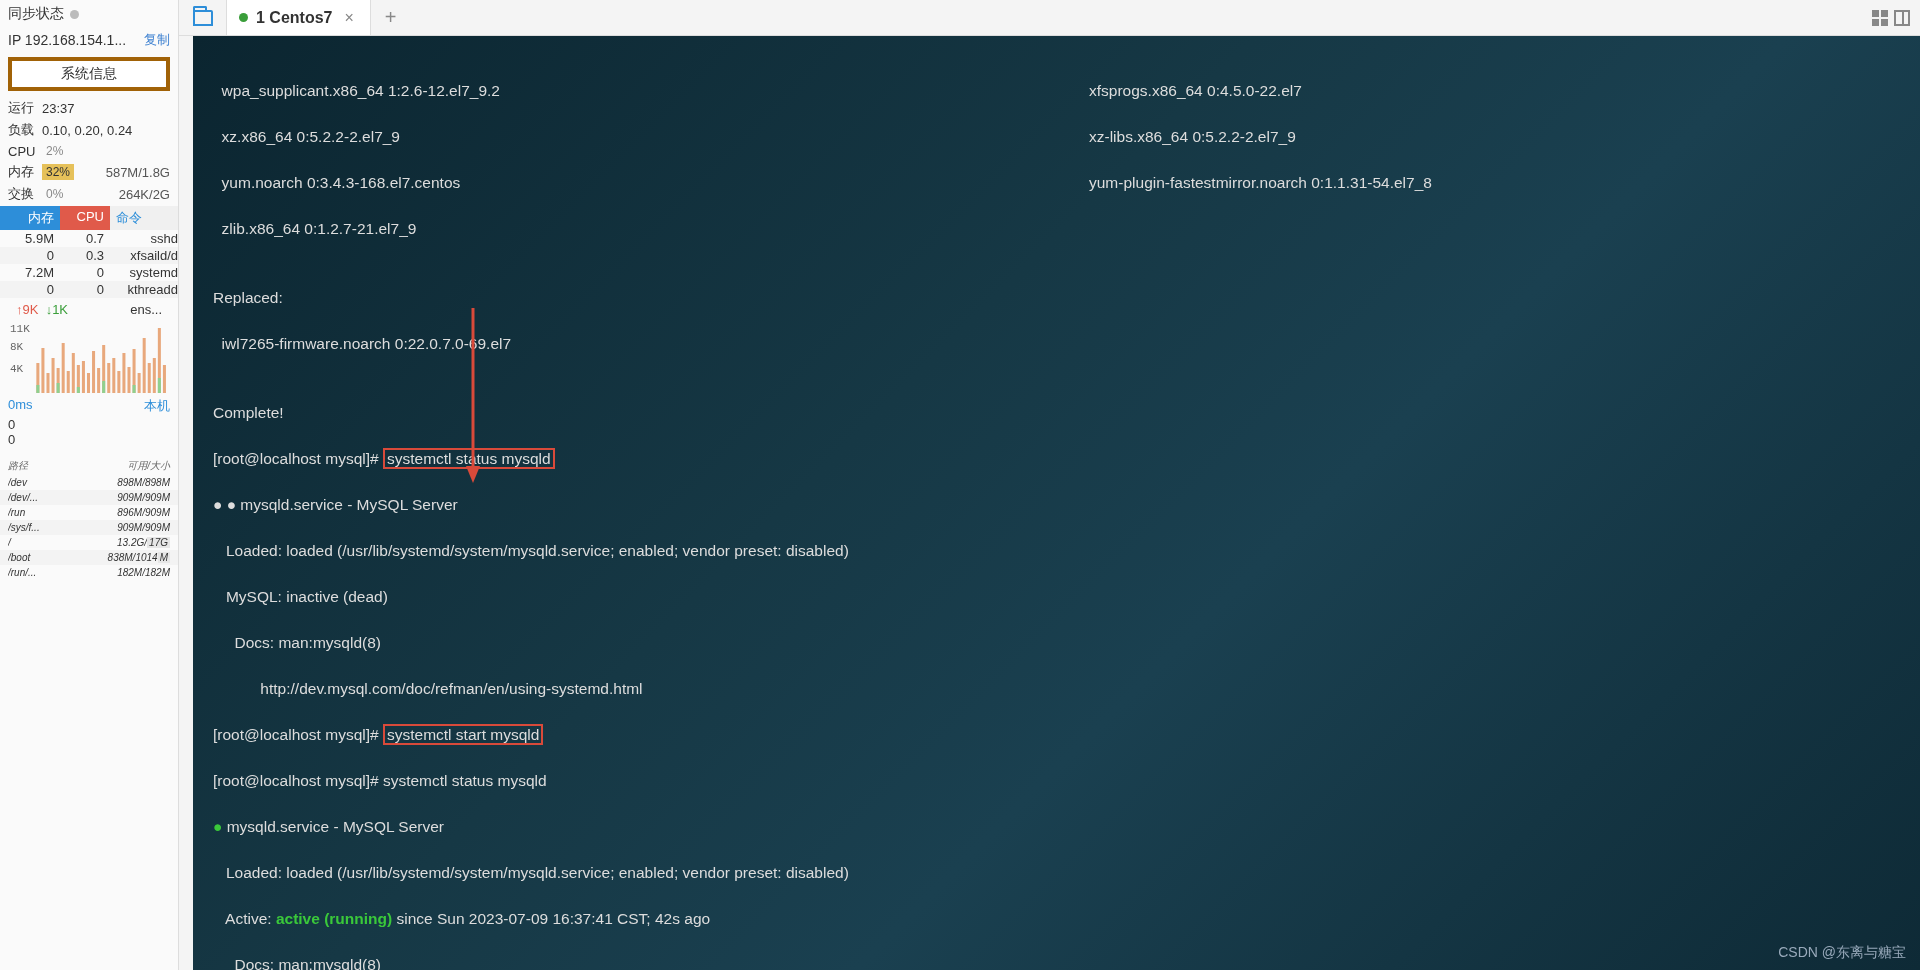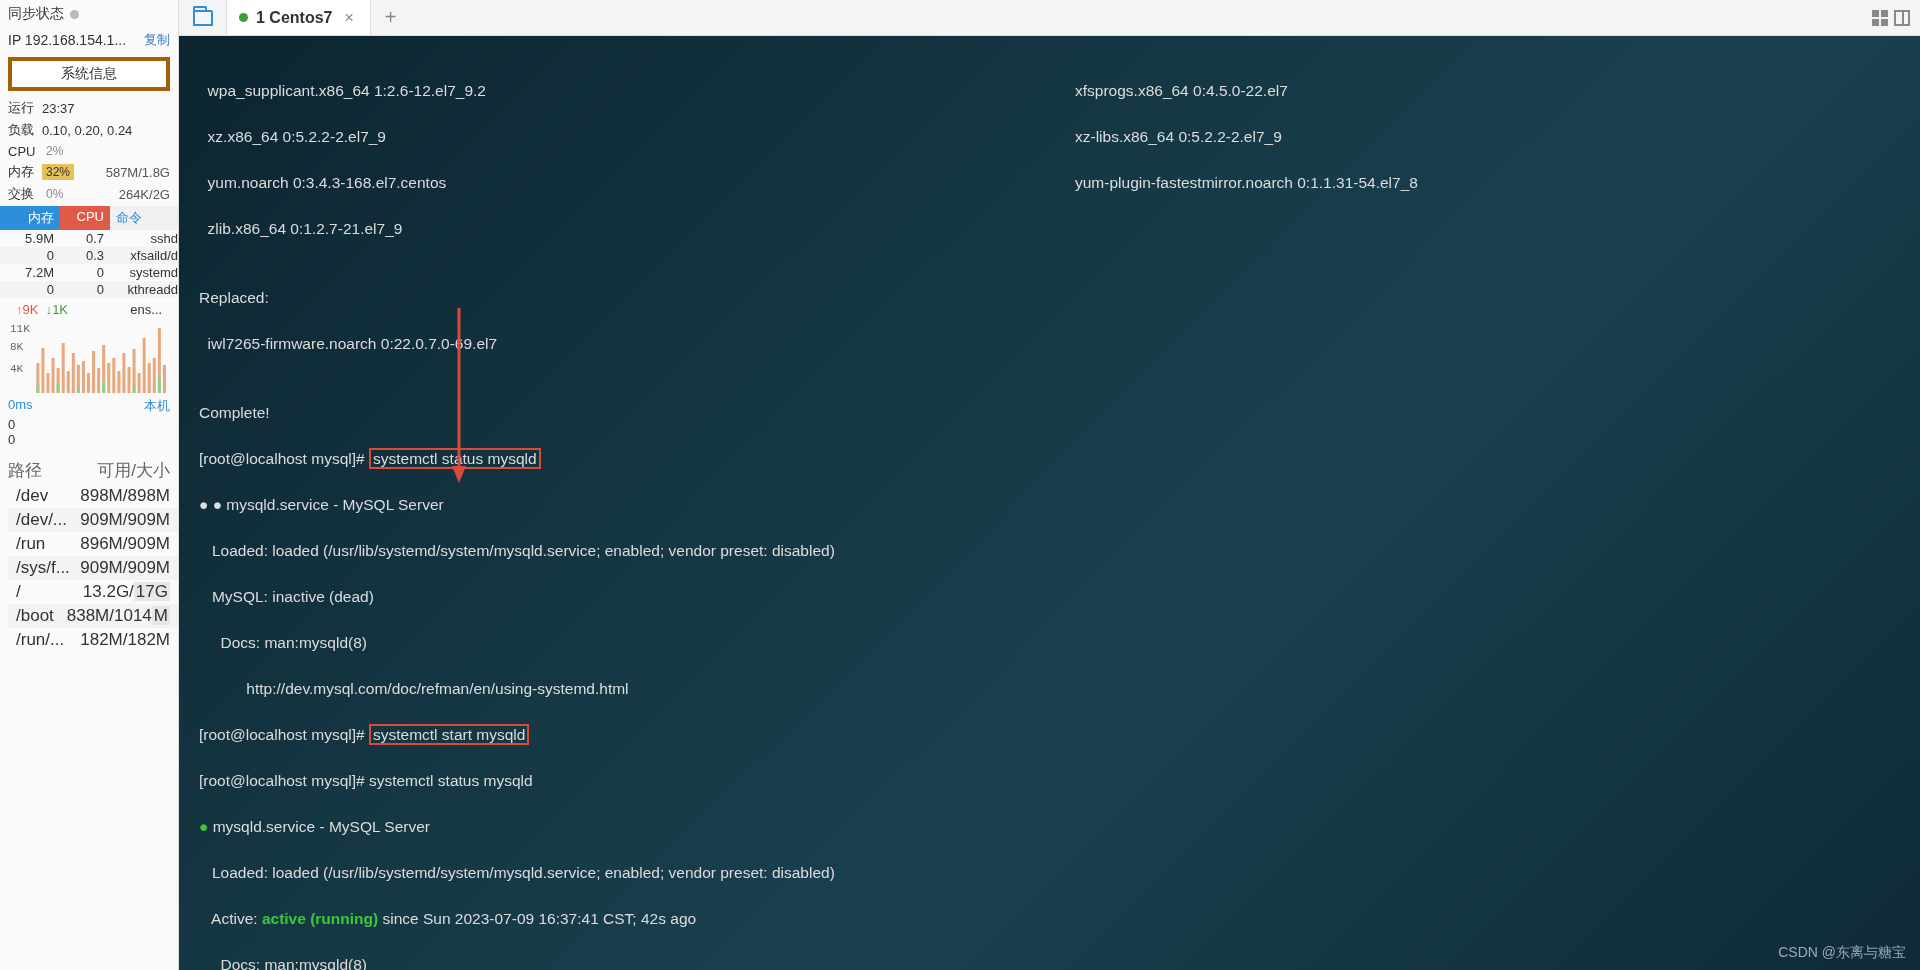--- a/index.html
+++ b/index.html
@@ -31,44 +31,44 @@
 .net-top { display:flex; justify-content:space-between; }
 .up { color:#e05a4a; }
 .dn { color:#3a9e3a; }
 .ens { color:#333; }
 .chart { height:70px; margin:2px 8px; position:relative; }
 .chart svg { width:100%; height:100%; }
 .ylab { position:absolute; left:2px; font-size:11px; color:#666;font-family:Liberation Mono, monospace; }
 .latency { padding:2px 8px; display:flex; justify-content:space-between; font-size:13px; }
 .latency .lhost { color:#2d8ed9; }
 .lat-vals { padding:0 8px 6px 8px; font-size:13px; }
-.fs { padding:4px 0; font-size:17px; }
+.fs { padding:4px 0; font-size:10px;font-style:italic; }
 .fs-head { display:flex; padding:2px 8px; color:#666; }
 .fs-head .p { width:60px; } .fs-head .s { margin-left:auto; }
-.fs-row { display:flex; padding:2px 8px;margin-left:8px; }
+.fs-row { display:flex; padding:2px 8px; }
 .fs-row .p { width:60px; overflow:hidden; white-space:nowrap; }
 .fs-row .s { margin-left:auto; white-space:nowrap; }
 .fs-row .hl { background:#e6e6e6; padding:0 2px; }
 .fs-row.alt { background:#f3f3f3; }
 .main { flex:1; display:flex; flex-direction:column; }
 .tabbar { height:36px; background:#f4f4f4; border-bottom:1px solid #ddd; display:flex; align-items:stretch; }
 .folder-btn { width:48px; display:flex; align-items:center; justify-content:center; border-right:1px solid #ddd; cursor:pointer; }
 .folder-ico { width:20px; height:16px; border:2px solid #2d8ed9; border-radius:2px 2px 0 0; position:relative; }
 .folder-ico:before { content:""; position:absolute; top:-6px; left:-2px; width:10px; height:4px; border:2px solid #2d8ed9; border-bottom:none; border-radius:2px 2px 0 0; }
 .tab { display:flex; align-items:center; padding:0 12px; border-right:1px solid #ddd; background:#fff; gap:8px; cursor:pointer; }
 .tab-dot { width:9px; height:9px; border-radius:50%; background:#3a9e3a; }
 .tab-title { font-weight:bold; font-size:16px; }
 .tab-x { color:#888; font-size:16px; padding:0 4px; cursor:pointer; }
 .tab-plus { display:flex; align-items:center; padding:0 14px; color:#888; font-size:20px; cursor:pointer; }
 .tab-right { margin-left:auto; display:flex; align-items:center; padding-right:10px; gap:6px; }
 .grid-ico { width:16px; height:16px; display:grid; grid-template:1fr 1fr/1fr 1fr; gap:2px; }
 .grid-ico span { background:#888; }
 .split-ico { width:16px; height:16px; border:2px solid #888; position:relative; }
 .split-ico:after { content:""; position:absolute; left:50%; top:0; bottom:0; width:2px; background:#888; }
-.terminal { flex:1; background:linear-gradient(135deg,#0b2530 0%,#163845 40%,#1a4050 60%,#0e2a36 100%); color:#ddd; font-family:"Consolas","Courier New",monospace; font-size:15.5px; line-height:23px; padding:20px 10px 10px 20px; overflow:hidden; white-space:pre; position:relative; }
+.terminal { flex:1; background:linear-gradient(135deg,#0b2530 0%,#163845 40%,#1a4050 60%,#0e2a36 100%); color:#ddd; font-family:"Consolas","Courier New",monospace; font-size:15.5px; line-height:23px; padding:20px 10px 10px 20px; overflow:hidden; white-space:pre; position:relative;margin-left:14px; }
 .terminal .col2 { position:absolute; left:896px; }
 .hl-cmd { border:2px solid #d94a3a; padding:0 2px; }
 .bullet { color:#ddd; }
 .bullet.grn { color:#3ac83a; }
 .active { color:#3ac83a; font-weight:bold; }
 .arrow { position:absolute; left:270px; top:272px; pointer-events:none; }
 .watermark { position:absolute; right:14px; bottom:6px; color:#9ab; font-size:14px; font-family:Arial; }
 </style>
 </head>
 <body>

